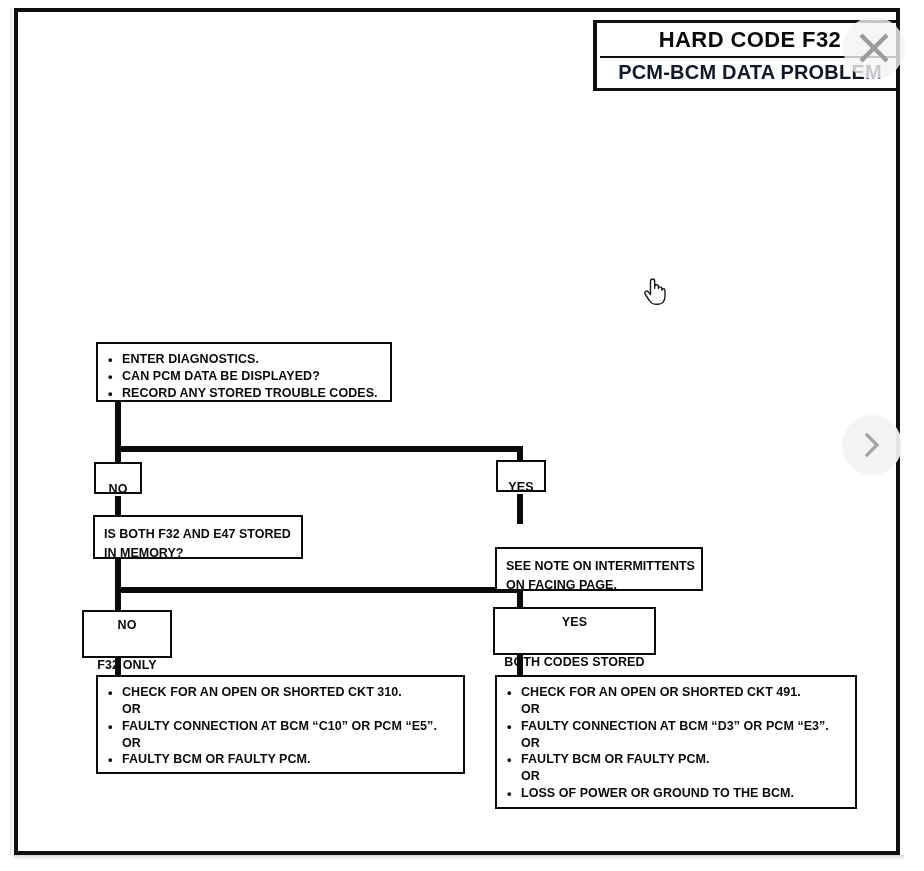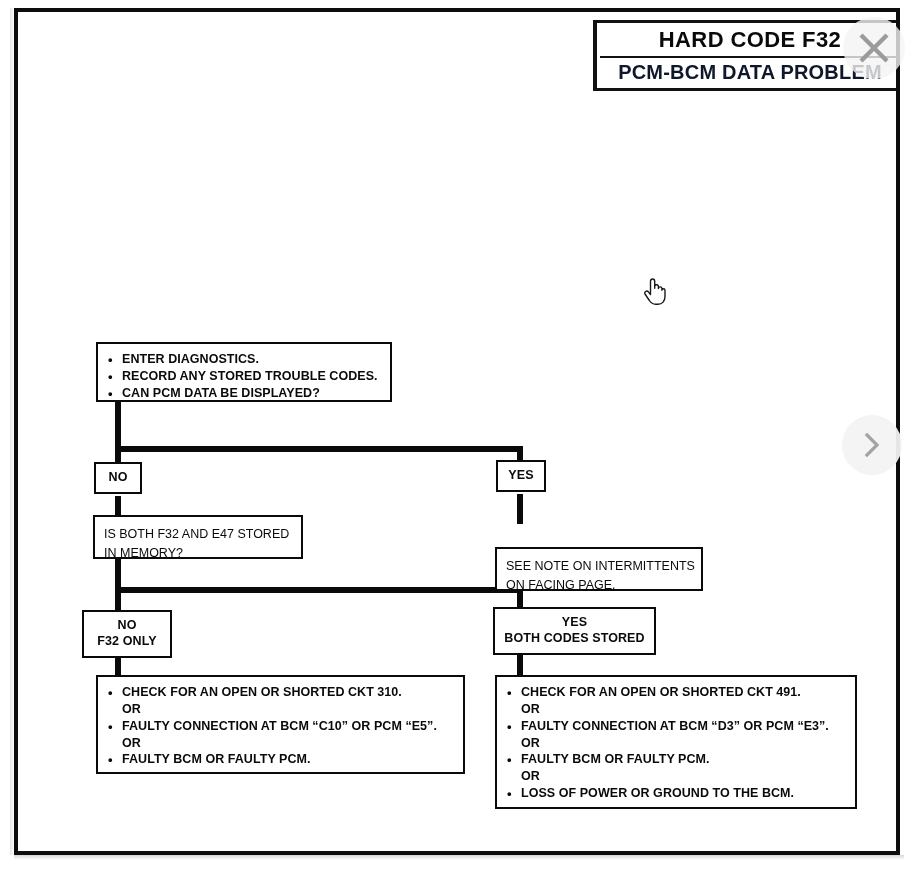--- a/index.html
+++ b/index.html
@@ -107,21 +107,21 @@
   }
 
   
   .chip {
     display: flex;
     align-items: center;
     justify-content: center;
     flex-direction: column;
     text-align: center;
   }
-  .chip .fc-label { line-height: 1.25; }
+  .chip .fc-label { line-height: 1.25; margin-top: 24px; }
 
   
   .txtbox {
     padding: 7px 0 8px 10px;
   }
   .txtbox .line {
     font-size: 12.5px;
     font-weight: bold;
     color: #0a0a0a;
     line-height: 1.32;
@@ -138,21 +138,21 @@
     line-height: 1.32;
   }
   .txtbox .bullet::before { content: "\2022"; }
   .txtbox .line.nobullet .bullet::before { content: ""; }
 
   .plainbox {
     padding: 8px 9px 8px 9px;
   }
   .plainbox .line {
     font-size: 12.5px;
-    font-weight: normal;
+    font-weight: bold;
     color: #0a0a0a;
     line-height: 1.5;
     white-space: nowrap;
   }
 
   
   .conn {
     position: absolute;
     background: #0a0a0a;
     z-index: 2;
@@ -233,25 +233,25 @@
       <div class="conn" style="left:97px; top:646px; width:6px; height:32px;"></div>
       <div class="conn" style="left:499px; top:643px; width:6px; height:35px;"></div>
 
       <div class="fc-box txtbox" style="left:78px; top:330px; width:296px; height:60px;">
         <div class="line">
           <span class="bullet"></span>
           <span>ENTER DIAGNOSTICS.</span>
         </div>
         <div class="line">
           <span class="bullet"></span>
+          <span>CAN PCM DATA BE DISPLAYED?</span>
+        </div>
+        <div class="line">
+          <span class="bullet"></span>
           <span>RECORD ANY STORED TROUBLE CODES.</span>
-        </div>
-        <div class="line">
-          <span class="bullet"></span>
-          <span>CAN PCM DATA BE DISPLAYED?</span>
         </div>
       </div>
 
       <div class="fc-box chip" style="left:76px; top:450px; width:48px; height:32px;">
         <div class="fc-label">NO</div>
       </div>
 
       <div class="fc-box chip" style="left:478px; top:448px; width:50px; height:32px;">
         <div class="fc-label">YES</div>
       </div>

